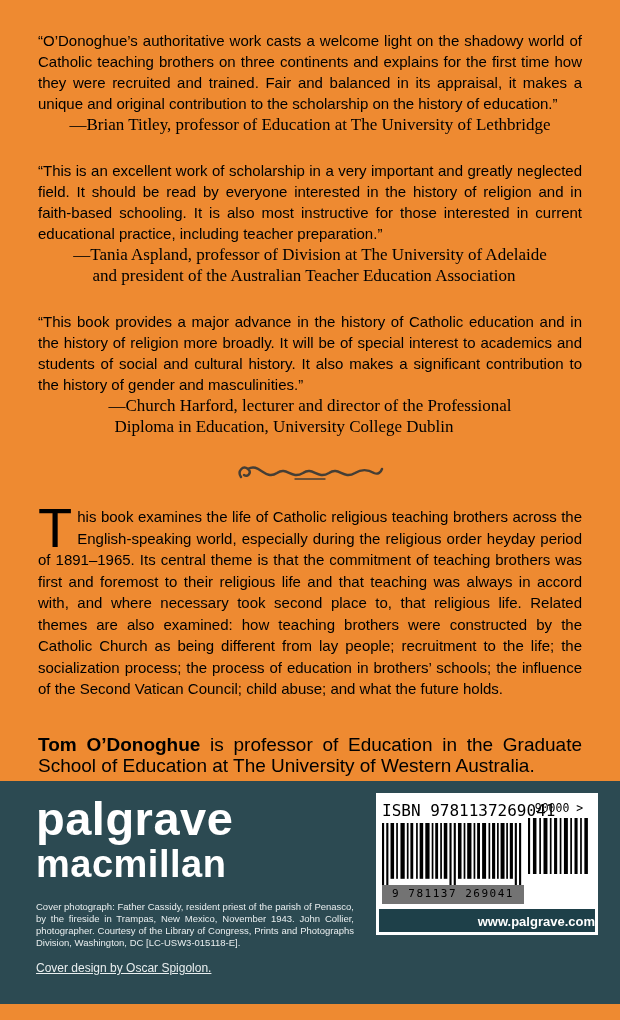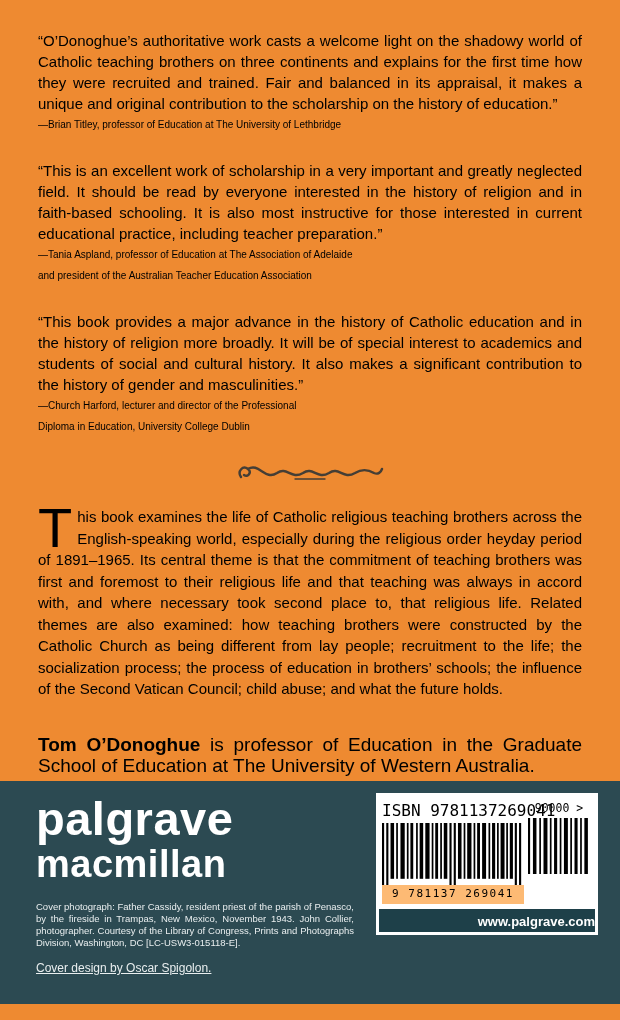--- a/index.html
+++ b/index.html
@@ -18,23 +18,24 @@
     color: #000000;
     overflow: hidden;
   }
   .quote-block { margin-bottom: 25px; }
   .quote-text {
     font-size: 15px;
     line-height: 21px;
     text-align: justify;
   }
   .attr-line {
-    font-size: 10px;
+    font-size: 17px;
     line-height: 21px;
-    text-align: left;
+    text-align: center;
+    font-family: Liberation Serif, serif;
   }
   .attr-indent-sm { padding-right: 12px; }
   .attr-indent-lg { padding-right: 52px; }
   .ornament {
     text-align: center;
     margin: 6px 0 18px 0;
   }
   .desc {
     font-size: 15px;
     line-height: 21.5px;
@@ -117,21 +118,21 @@
     text-align: center;
     padding: 2px 0 3px 0;
     white-space: nowrap;
   }
   .digits {
     font-family: "DejaVu Sans Mono", monospace;
     font-size: 11px;
     letter-spacing: 1.5px;
     color: #000;
     text-align: center;
-    background: #fdba74;
+    background: #737373;
     padding: 2px 0 4px 0;
     white-space: nowrap;
   }
   .url-strip {
     margin: 5px -6px 0 -6px;
     height: 26px;
     line-height: 26px;
     background: #1E4049;
     color: #FFFFFF;
     font-size: 13px;
@@ -148,21 +149,21 @@
 
   <div class="orange-section">
 
     <div class="quote-block">
       <div class="quote-text">“O’Donoghue’s authoritative work casts a welcome light on the shadowy world of Catholic teaching brothers on three continents and explains for the first time how they were recruited and trained. Fair and balanced in its appraisal, it makes a unique and original contribution to the scholarship on the history of education.”</div>
       <div class="attr-line">—Brian Titley, professor of Education at The University of Lethbridge</div>
     </div>
 
     <div class="quote-block">
       <div class="quote-text">“This is an excellent work of scholarship in a very important and greatly neglected field. It should be read by everyone interested in the history of religion and in faith-based schooling. It is also most instructive for those interested in current educational practice, including teacher preparation.”</div>
-      <div class="attr-line">—Tania Aspland, professor of Education at The Association of Adelaide</div>
+      <div class="attr-line">—Tania Aspland, professor of Division at The University of Adelaide</div>
       <div class="attr-line attr-indent-sm">and president of the Australian Teacher Education Association</div>
     </div>
 
     <div class="quote-block">
       <div class="quote-text">“This book provides a major advance in the history of Catholic education and in the history of religion more broadly. It will be of special interest to academics and students of social and cultural history. It also makes a significant contribution to the history of gender and masculinities.”</div>
       <div class="attr-line">—Church Harford, lecturer and director of the Professional</div>
       <div class="attr-line attr-indent-lg">Diploma in Education, University College Dublin</div>
     </div>
 
     <div class="ornament">

